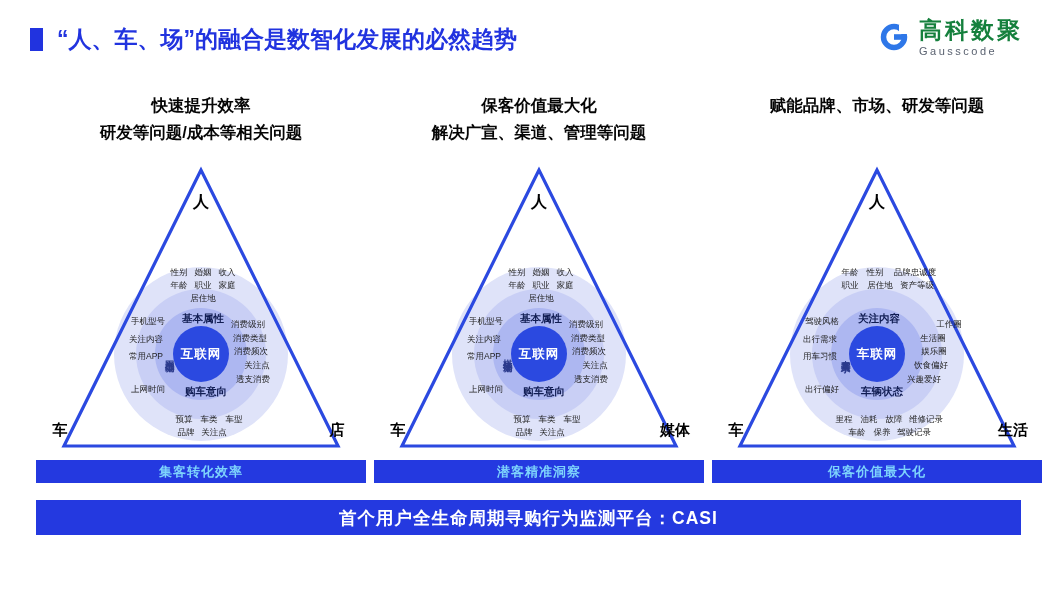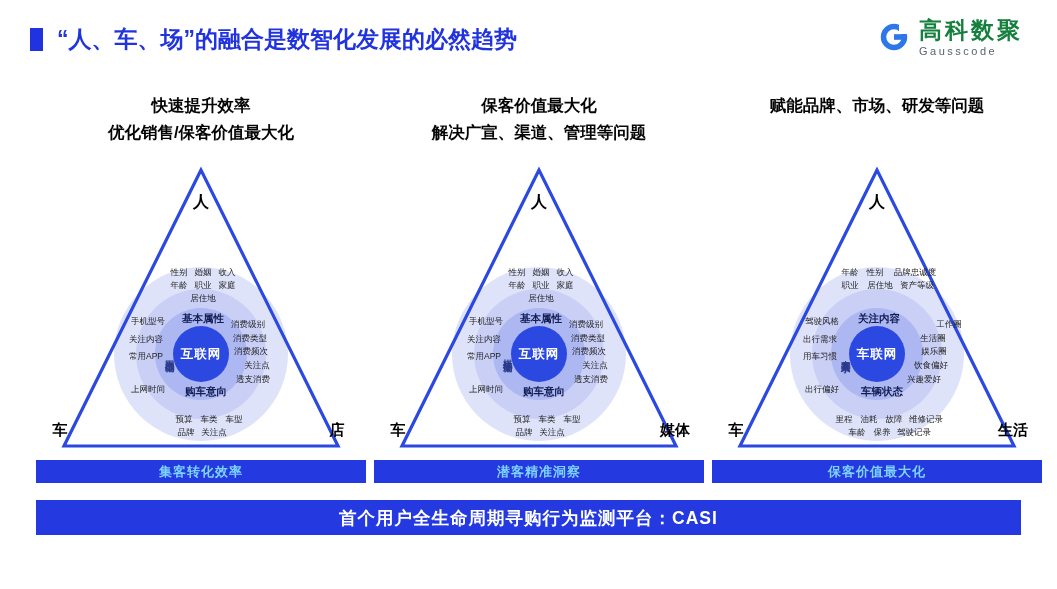--- a/index.html
+++ b/index.html
@@ -60,21 +60,21 @@
       <span class="logo-name">高科数聚</span>
       <span class="logo-sub">Gausscode</span>
     </div>
   </div>
 
   <div class="panels">
 
     <section class="panel">
       <div class="heading">
         <div>快速提升效率</div>
-        <div>优化销售/保客价值最大化</div>
+        <div>研发等问题/成本等相关问题</div>
       </div>
       <div class="tri-wrap">
         <svg width="330" height="306" viewBox="0 0 330 306">
           <circle cx="165" cy="204" r="87" style="fill:var(--ring1,#DFE3F9)"></circle>
           <circle cx="165" cy="204" r="65" style="fill:var(--ring2,#C9CFF5)"></circle>
           <circle cx="165" cy="204" r="46" style="fill:var(--ring3,#ADB7F1)"></circle>
           <circle cx="165" cy="204" r="28" style="fill:var(--core,#2B49E0)"></circle>
           <polygon points="165,20 28,296 302,296" fill="none" stroke-width="3.2" style="stroke:var(--tri,#2B49E0)"></polygon>
         </svg>
         <span class="vx vx-top">人</span>

